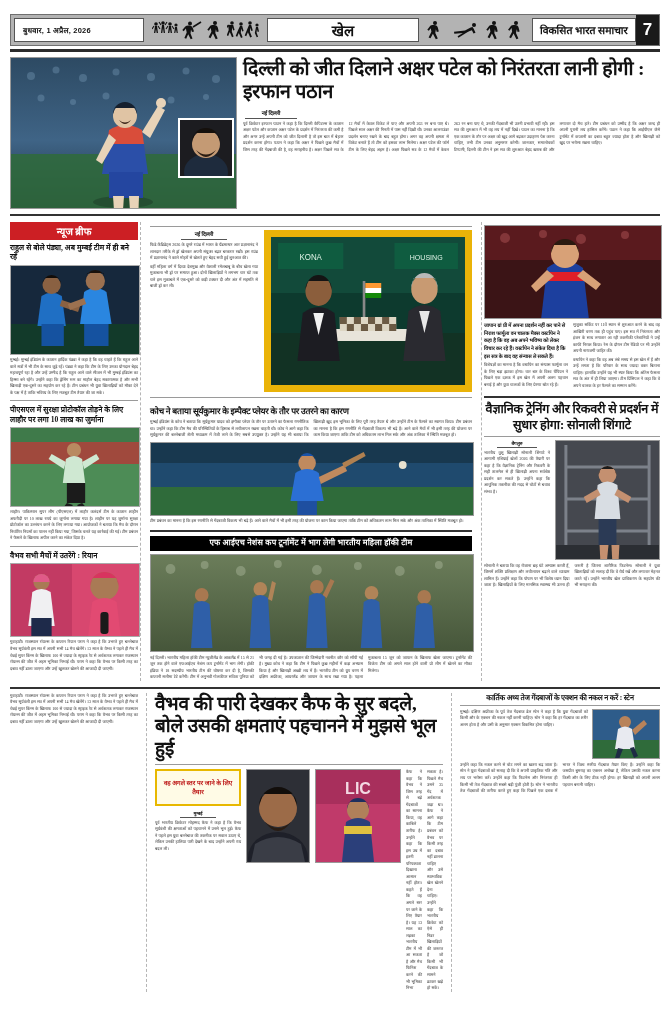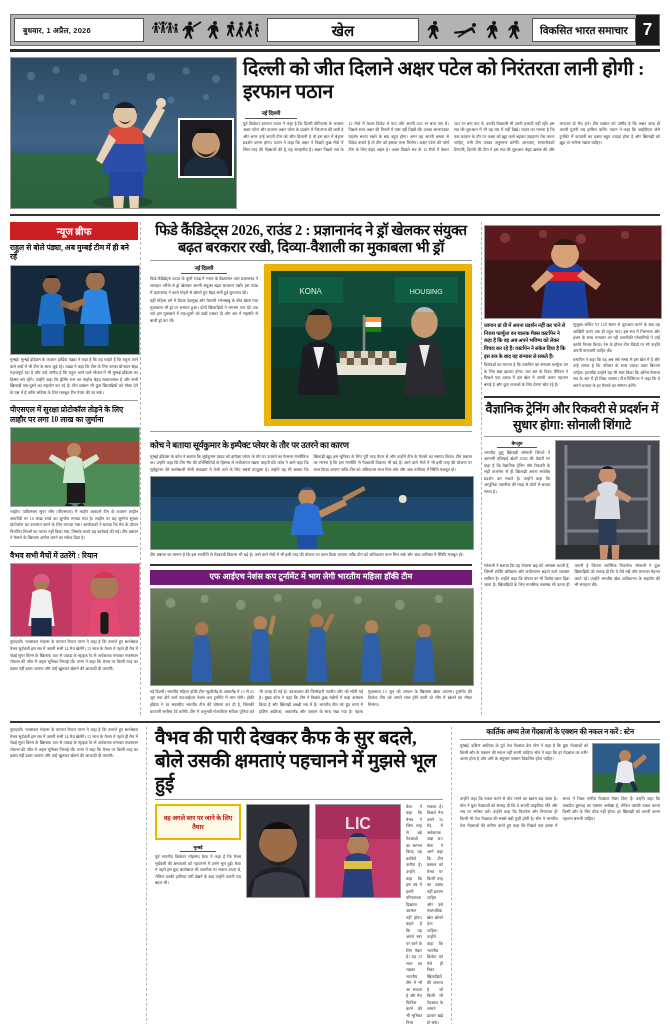--- a/index.html
+++ b/index.html
@@ -42,21 +42,21 @@
     background:#1a1a1a;color:#fff;width:26px;
     display:flex;align-items:center;justify-content:center;
     font-size:17px;font-weight:bold;
     font-family:"Liberation Sans","DejaVu Sans",sans-serif;
   }
   .rule-thick{height:3px;background:#2b2b2b;margin-top:3px;}
   .hr-thin{height:1px;background:#9a9a9a;}
   .hr-med{height:2px;background:#333;}
 
   .kicker-red{
-    background:#701a75;color:#fff;text-align:center;font-weight:bold;
+    background:#000000;color:#fff;text-align:center;font-weight:bold;
     font-size:8px;padding:2.5px 3px;letter-spacing:.2px;line-height:1.25;
   }
   .hl{font-weight:bold;line-height:1.16;letter-spacing:-.2px;}
   .byline{
     text-align:center;font-size:5.4px;font-weight:bold;
     border-bottom:1px solid #555;padding-bottom:1px;margin-bottom:2px;
   }
 
   
   .txt{font-size:4.05px;line-height:1.62;text-align:justify;color:#2c2c2c;
@@ -338,21 +338,20 @@
         </div>
         <div class="txt" style="margin-top:2px">गुवाहाटी। राजस्थान रॉयल्स के कप्तान रियान पराग ने कहा है कि उभरते हुए बल्लेबाज वैभव सूर्यवंशी इस सत्र में अपनी सभी 14 मैच खेलेंगे। 13 साल के वैभव ने पहले ही मैच में चेन्नई सुपर किंग्स के खिलाफ 100 से ज्यादा के स्ट्राइक रेट से अर्धशतक लगाकर राजस्थान रॉयल्स की जीत में अहम भूमिका निभाई थी। पराग ने कहा कि वैभव पर किसी तरह का दबाव नहीं डाला जाएगा और उन्हें खुलकर खेलने की आजादी दी जाएगी।</div>
       </div>
     </div>
 
     <div class="vsep-d"></div>
 
     <div class="c-mid">
 
       <div>
-        <div class="hl mid-hl">फिडे कैंडिडेट्स 2026, राउंड 2 : प्रज्ञानानंद ने ड्रॉ खेलकर संयुक्त बढ़त बरकरार रखी, दिव्या-वैशाली का मुकाबला भी ड्रॉ</div>
         <div class="hr-thin" style="margin:4px 0 3px"></div>
 
         <div style="display:flex;gap:6px;">
           <div style="width:108px;flex:none;">
             <div class="byline" style="width:46px;margin:0 auto 2px">नई दिल्ली</div>
             <div class="txt">फिडे कैंडिडेट्स 2026 के दूसरे राउंड में भारत के ग्रैंडमास्टर आर प्रज्ञानानंद ने शानदार तरीके से ड्रॉ खेलकर अपनी संयुक्त बढ़त बरकरार रखी। इस राउंड में प्रज्ञानानंद ने काले मोहरों से खेलते हुए बेहद सधी हुई शुरुआत की।</div>
             <div class="txt" style="margin-top:2px">वहीं महिला वर्ग में दिव्या देशमुख और वैशाली रमेशबाबू के बीच खेला गया मुकाबला भी ड्रॉ पर समाप्त हुआ। दोनों खिलाड़ियों ने लगभग चार घंटे तक चले इस मुकाबले में एक-दूसरे को कड़ी टक्कर दी और अंत में सहमति से बाजी ड्रॉ कर ली।</div>
           </div>
           <div class="photo" style="flex:1;height:148px;border:7px solid #eab308;">
             <svg width="100%" height="100%" viewBox="0 0 220 148" preserveAspectRatio="none">

